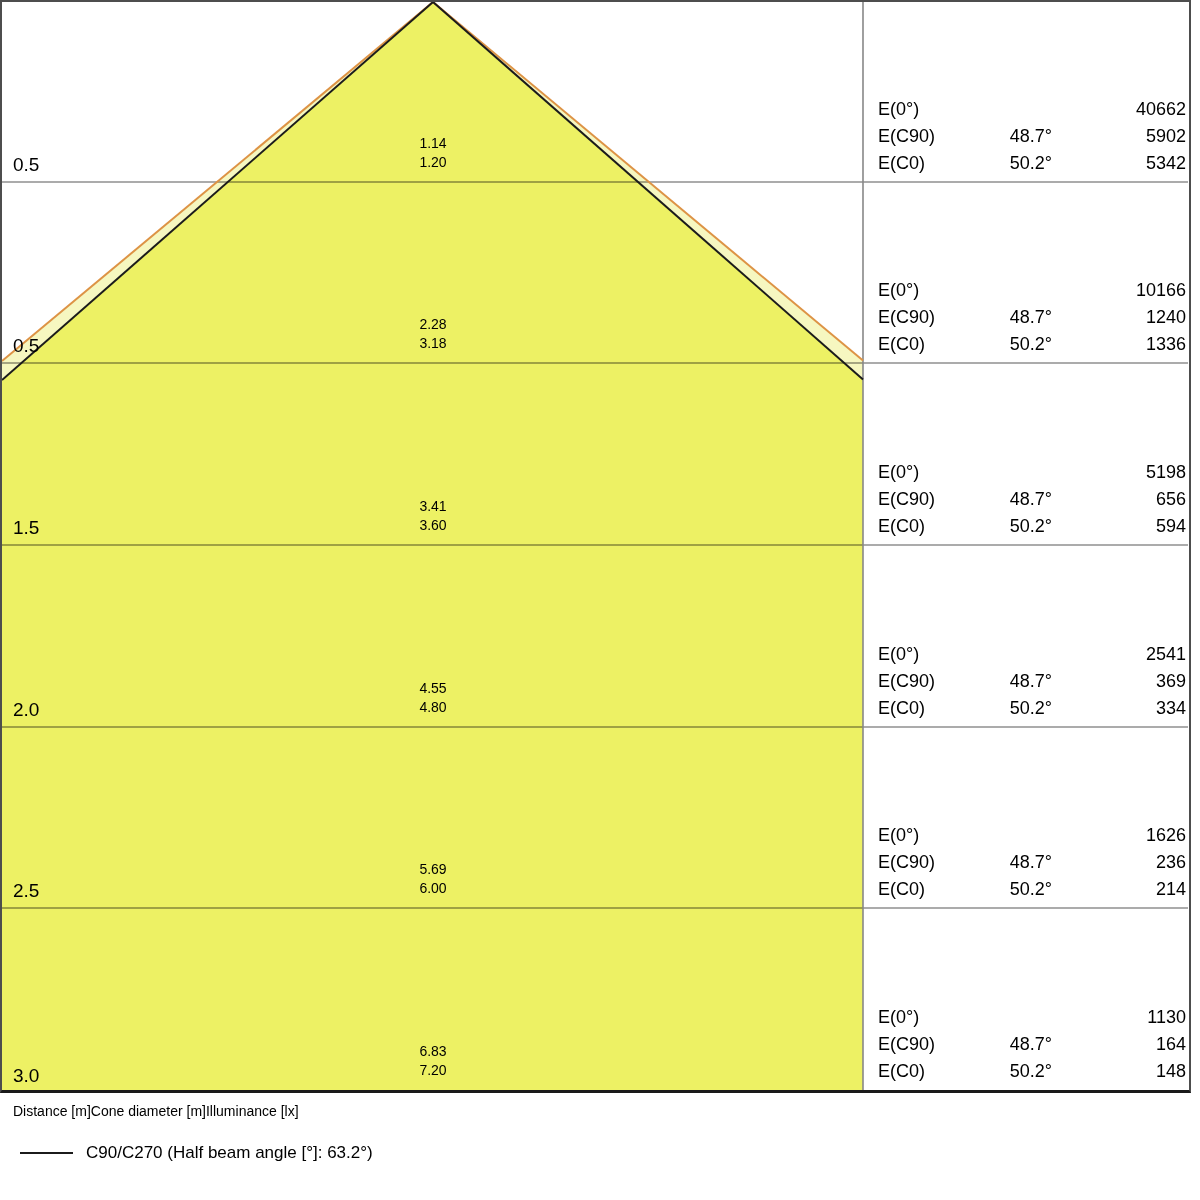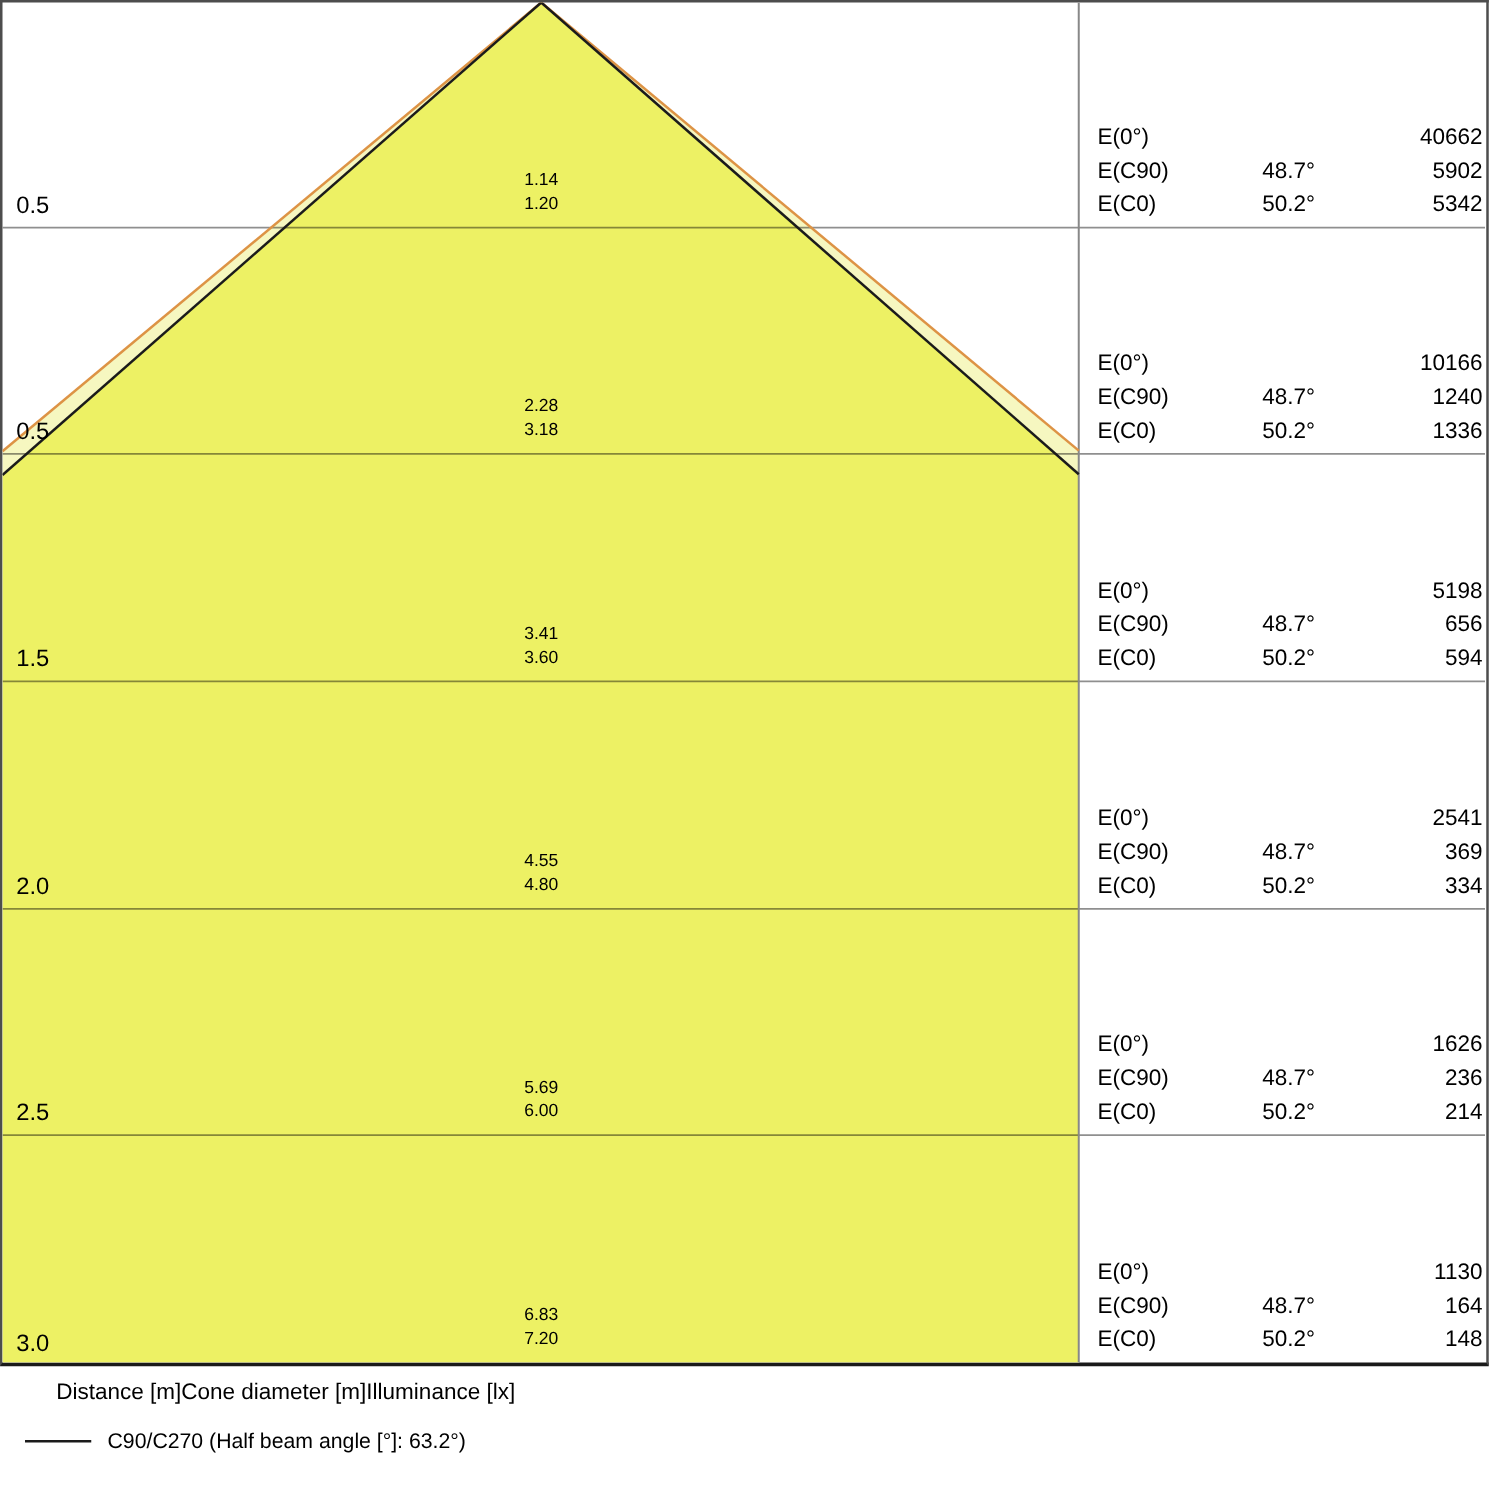--- a/index.html
+++ b/index.html
@@ -15,21 +15,21 @@
 
   .dia { position:absolute; left:431px; transform:translateX(-50%);
          text-align:center; font-size:14px; line-height:18.5px; white-space:nowrap; }
 
   .eblock { position:absolute; left:861px; width:325px; font-size:18px; }
   .erow   { position:relative; height:27px; }
   .el { position:absolute; left:15px;  bottom:3px; white-space:nowrap; }
   .ea { position:absolute; right:136px; bottom:3px; white-space:nowrap; }
   .ev { position:absolute; right:2px;  bottom:3px; white-space:nowrap; }
 
-  #caption { position:absolute; left:13px; top:1103px; font-size:18px; white-space:nowrap;margin-left:32px; }
+  #caption { position:absolute; left:13px; top:1103px; font-size:14px; white-space:nowrap; }
 
   #legend { position:absolute; left:20px; top:1140px; }
   .legend-row { display:flex; align-items:center; height:25px; }
   .swatch { width:53px; height:0; border-top:2px solid #000; margin-right:13px; flex:none; }
   .swatch-c0  { border-top-color:#dd9345; }
   .swatch-c90 { border-top-color:#1b1b1b; }
   .legend-label { font-size:17px; white-space:nowrap; }
 </style>
 </head>
 <body>

